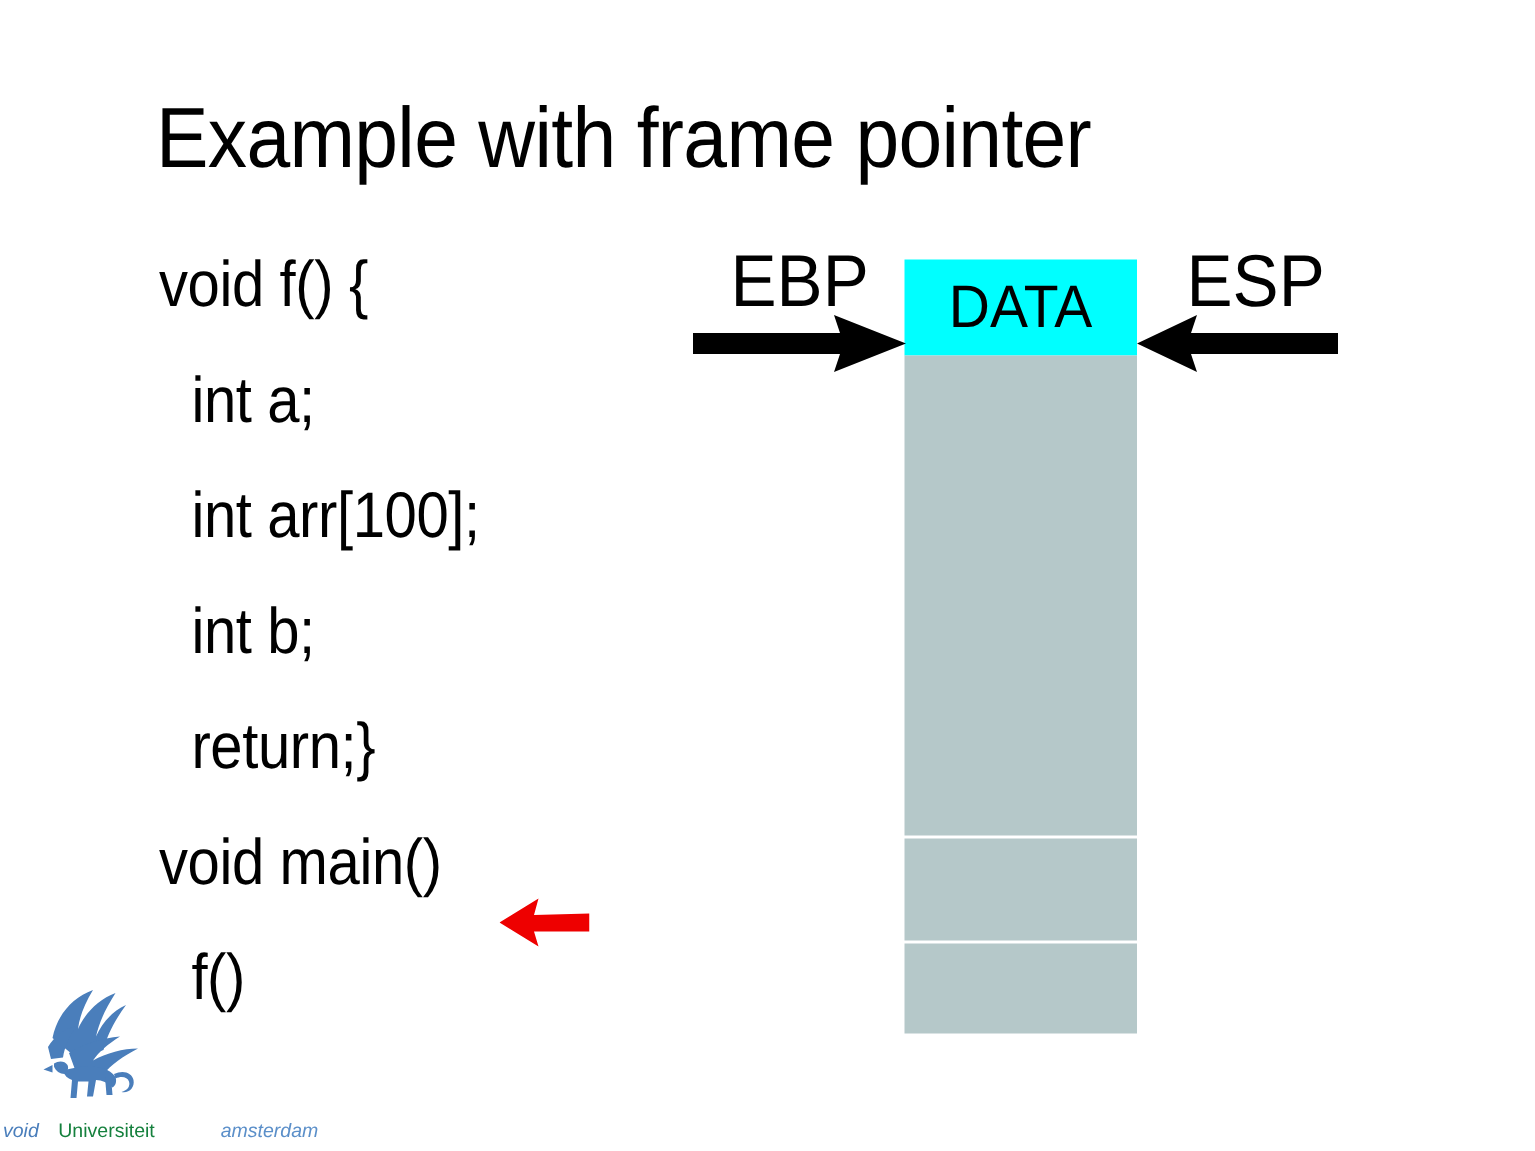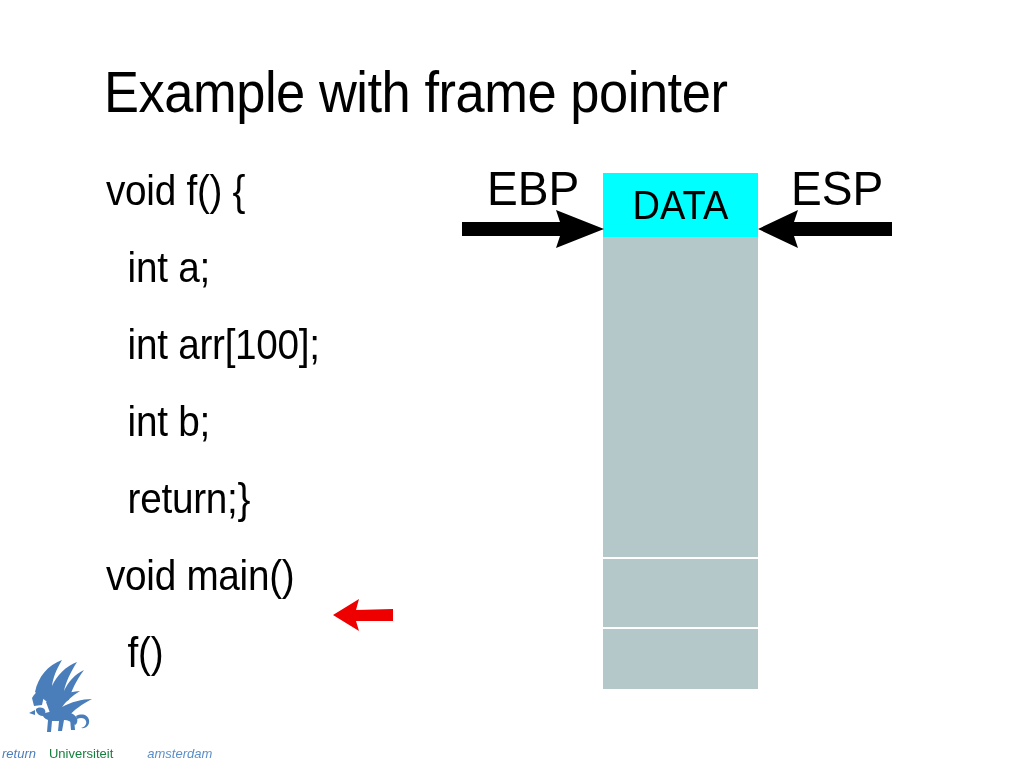--- a/index.html
+++ b/index.html
@@ -172,21 +172,21 @@
   #vu-universiteit {
     color: #15803d;
     font-style: normal;
     font-weight: 400;
     margin-left: 13px;
   }
   #vu-amsterdam {
     color: #5B8FC9;
     font-style: italic;
     font-weight: 400;
-    margin-left: 34px;
+    margin-left: 44px;
   }
 </style>
 </head>
 <body>
 
 <div id="slide">
 
   <div id="slide-title">Example with frame pointer</div>
 
   <div id="code-block">
@@ -248,17 +248,17 @@
 
         <path d="M13 52 L7 55 L13 57 Z"></path>
 
         <path d="M54 58 C60 55, 66 57, 67 62 C68 67, 64 71, 59 70
                  C63 69, 65 66, 64 63 C63 60, 59 59, 55 61 Z"></path>
 
         <path d="M48 60 L52 60 L53 72 L49 72 Z"></path>
       </g>
     </svg>
     <div id="vu-wordmark">
-      <span class="vu-word" id="vu-vrije">return</span><span class="vu-word" id="vu-universiteit">Universiteit</span><span class="vu-word" id="vu-amsterdam">amsterdam</span>
+      <span class="vu-word" id="vu-vrije">void</span><span class="vu-word" id="vu-universiteit">Universiteit</span><span class="vu-word" id="vu-amsterdam">amsterdam</span>
     </div>
   </div>
 
 </div>
 
 </body></html>

